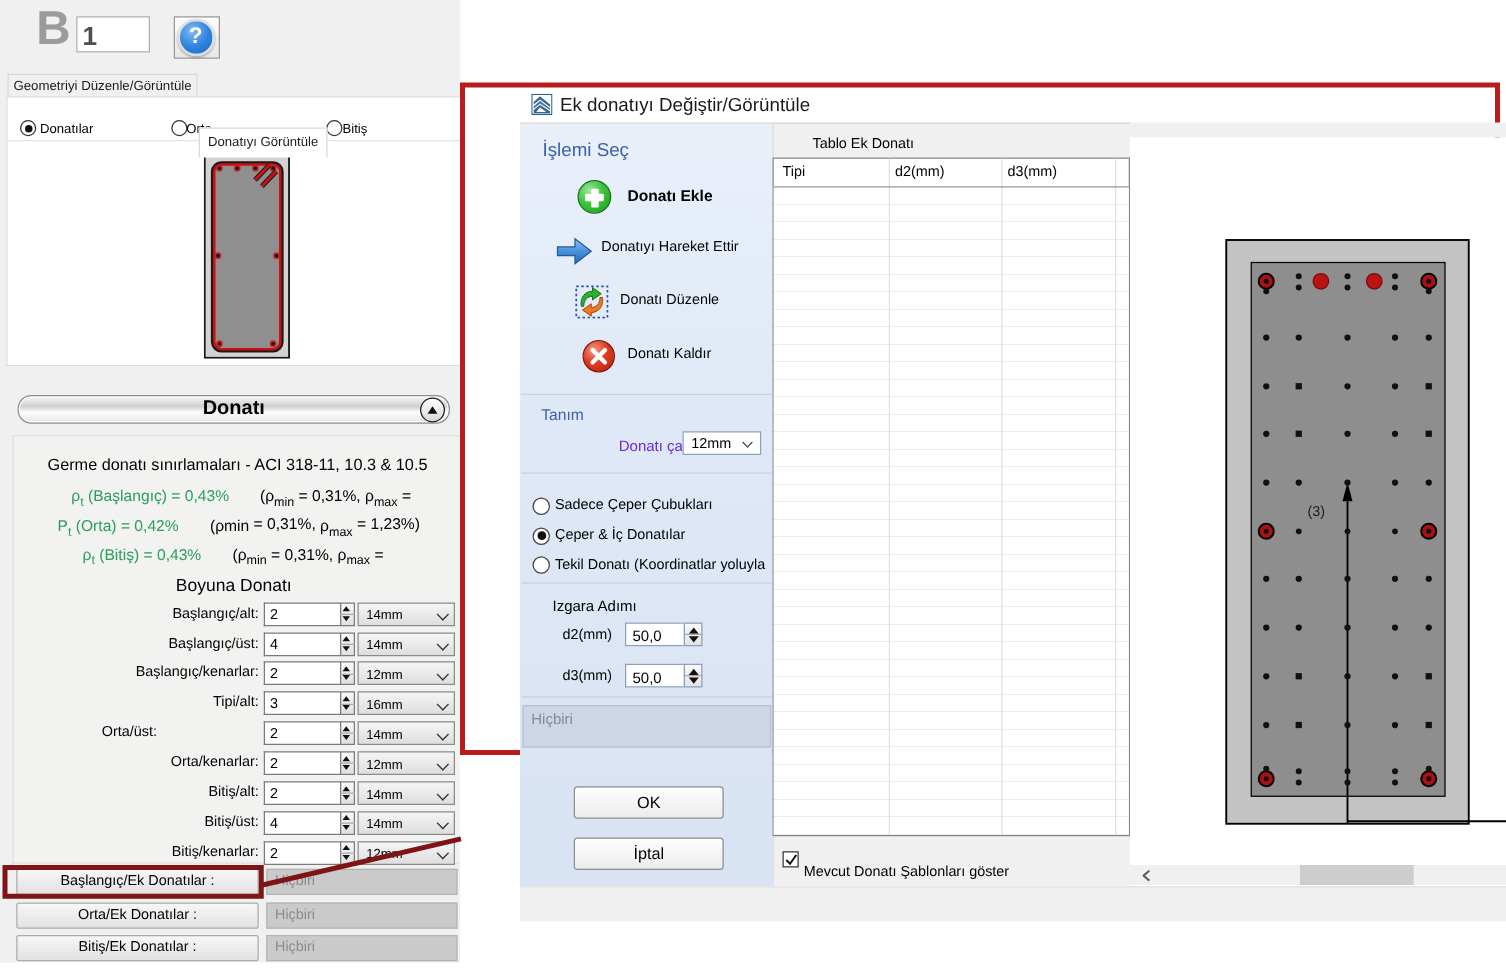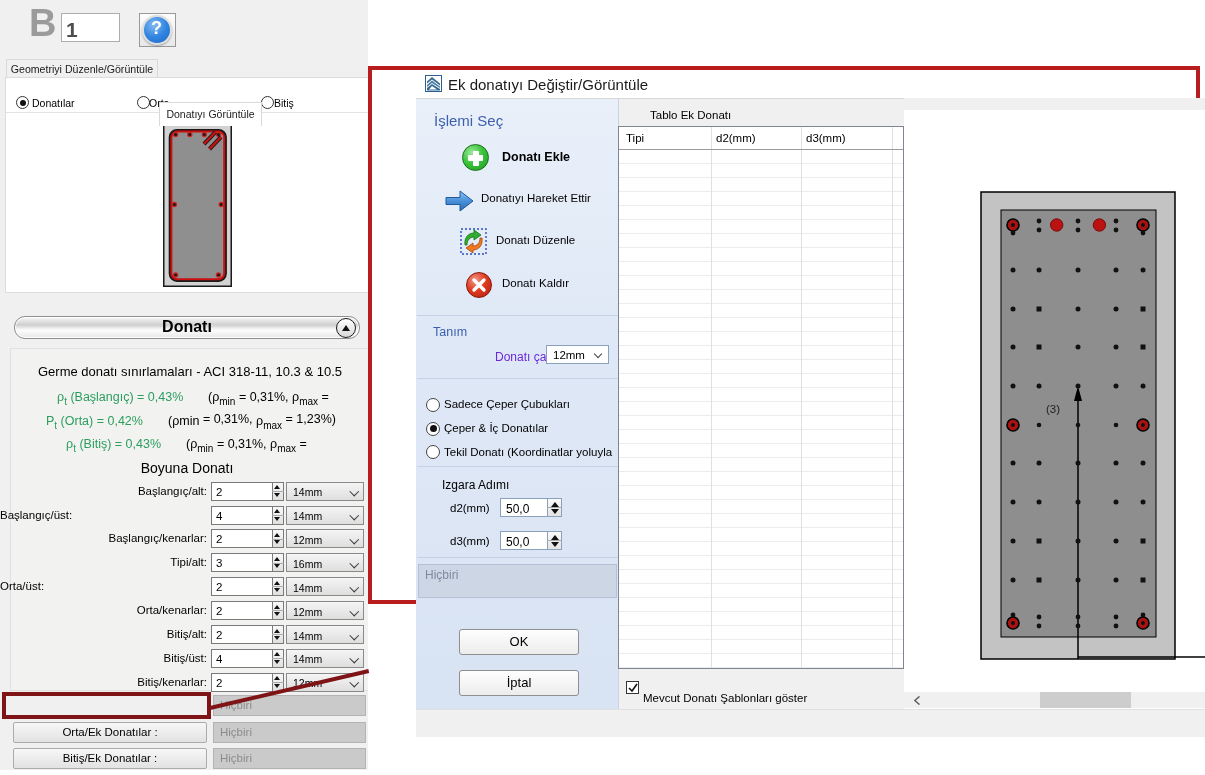--- a/index.html
+++ b/index.html
@@ -76,21 +76,21 @@
     <div class="abs" style="left:0;top:460px;width:374px;text-align:center;font-size:14px;color:#000;">Boyuna Donatı</div>
 
 <div class="abs" style="left:0;top:484.6px;width:207px;text-align:right;font-size:11.5px;color:#000;">Başlangıç/alt:</div>
     <div class="abs" style="left:211px;top:481.6px;width:61px;height:19px;background:#fff;border:1px solid #7a7a7a;border-right:none;font-size:11.5px;color:#000;padding:3px 0 0 4px;">2</div>
     <div class="abs" style="left:272px;top:481.6px;width:11.5px;height:19px;background:linear-gradient(#f8f8f8,#e0e0e0);border:1px solid #7a7a7a;"></div>
     <div class="abs" style="left:274px;top:485.1px;width:0;height:0;border-left:3.7px solid transparent;border-right:3.7px solid transparent;border-bottom:4.5px solid #111;"></div>
     <div class="abs" style="left:274px;top:492.6px;width:0;height:0;border-left:3.7px solid transparent;border-right:3.7px solid transparent;border-top:4.5px solid #111;"></div>
     <div class="abs" style="left:272px;top:490.8px;width:11.5px;height:1px;background:#aaa;"></div>
     <div class="abs" style="left:286px;top:481.6px;width:78px;height:19px;background:linear-gradient(#f5f5f5,#dedede);border:1px solid #8a8a8a;font-size:10.5px;color:#000;padding:3.5px 0 0 6px;">14mm</div>
     <div class="abs" style="left:351px;top:488.1px;width:6.5px;height:6.5px;border-right:1.3px solid #333;border-bottom:1.3px solid #333;transform:rotate(45deg);"></div>
-    <div class="abs" style="left:0;top:508.5px;width:207px;font-size:11.5px;color:#000;">Başlangıç/üst:</div>
+    <div class="abs" style="left:0;top:508.5px;width:207px;text-align:right;font-size:11.5px;color:#000;">Başlangıç/üst:</div>
     <div class="abs" style="left:211px;top:505.5px;width:61px;height:19px;background:#fff;border:1px solid #7a7a7a;border-right:none;font-size:11.5px;color:#000;padding:3px 0 0 4px;">4</div>
     <div class="abs" style="left:272px;top:505.5px;width:11.5px;height:19px;background:linear-gradient(#f8f8f8,#e0e0e0);border:1px solid #7a7a7a;"></div>
     <div class="abs" style="left:274px;top:509.0px;width:0;height:0;border-left:3.7px solid transparent;border-right:3.7px solid transparent;border-bottom:4.5px solid #111;"></div>
     <div class="abs" style="left:274px;top:516.5px;width:0;height:0;border-left:3.7px solid transparent;border-right:3.7px solid transparent;border-top:4.5px solid #111;"></div>
     <div class="abs" style="left:272px;top:514.7px;width:11.5px;height:1px;background:#aaa;"></div>
     <div class="abs" style="left:286px;top:505.5px;width:78px;height:19px;background:linear-gradient(#f5f5f5,#dedede);border:1px solid #8a8a8a;font-size:10.5px;color:#000;padding:3.5px 0 0 6px;">14mm</div>
     <div class="abs" style="left:351px;top:512.0px;width:6.5px;height:6.5px;border-right:1.3px solid #333;border-bottom:1.3px solid #333;transform:rotate(45deg);"></div>
     <div class="abs" style="left:0;top:532.4px;width:207px;text-align:right;font-size:11.5px;color:#000;">Başlangıç/kenarlar:</div>
     <div class="abs" style="left:211px;top:529.4px;width:61px;height:19px;background:#fff;border:1px solid #7a7a7a;border-right:none;font-size:11.5px;color:#000;padding:3px 0 0 4px;">2</div>
     <div class="abs" style="left:272px;top:529.4px;width:11.5px;height:19px;background:linear-gradient(#f8f8f8,#e0e0e0);border:1px solid #7a7a7a;"></div>
@@ -100,21 +100,21 @@
     <div class="abs" style="left:286px;top:529.4px;width:78px;height:19px;background:linear-gradient(#f5f5f5,#dedede);border:1px solid #8a8a8a;font-size:10.5px;color:#000;padding:3.5px 0 0 6px;">12mm</div>
     <div class="abs" style="left:351px;top:535.9px;width:6.5px;height:6.5px;border-right:1.3px solid #333;border-bottom:1.3px solid #333;transform:rotate(45deg);"></div>
     <div class="abs" style="left:0;top:556.3px;width:207px;text-align:right;font-size:11.5px;color:#000;">Tipi/alt:</div>
     <div class="abs" style="left:211px;top:553.3px;width:61px;height:19px;background:#fff;border:1px solid #7a7a7a;border-right:none;font-size:11.5px;color:#000;padding:3px 0 0 4px;">3</div>
     <div class="abs" style="left:272px;top:553.3px;width:11.5px;height:19px;background:linear-gradient(#f8f8f8,#e0e0e0);border:1px solid #7a7a7a;"></div>
     <div class="abs" style="left:274px;top:556.8px;width:0;height:0;border-left:3.7px solid transparent;border-right:3.7px solid transparent;border-bottom:4.5px solid #111;"></div>
     <div class="abs" style="left:274px;top:564.3px;width:0;height:0;border-left:3.7px solid transparent;border-right:3.7px solid transparent;border-top:4.5px solid #111;"></div>
     <div class="abs" style="left:272px;top:562.5px;width:11.5px;height:1px;background:#aaa;"></div>
     <div class="abs" style="left:286px;top:553.3px;width:78px;height:19px;background:linear-gradient(#f5f5f5,#dedede);border:1px solid #8a8a8a;font-size:10.5px;color:#000;padding:3.5px 0 0 6px;">16mm</div>
     <div class="abs" style="left:351px;top:559.8px;width:6.5px;height:6.5px;border-right:1.3px solid #333;border-bottom:1.3px solid #333;transform:rotate(45deg);"></div>
-    <div class="abs" style="left:0;top:580.2px;width:207px;text-align:left;font-size:11.5px;color:#000;">Orta/üst:</div>
+    <div class="abs" style="left:0;top:580.2px;width:207px;text-align:center;font-size:11.5px;color:#000;">Orta/üst:</div>
     <div class="abs" style="left:211px;top:577.2px;width:61px;height:19px;background:#fff;border:1px solid #7a7a7a;border-right:none;font-size:11.5px;color:#000;padding:3px 0 0 4px;">2</div>
     <div class="abs" style="left:272px;top:577.2px;width:11.5px;height:19px;background:linear-gradient(#f8f8f8,#e0e0e0);border:1px solid #7a7a7a;"></div>
     <div class="abs" style="left:274px;top:580.7px;width:0;height:0;border-left:3.7px solid transparent;border-right:3.7px solid transparent;border-bottom:4.5px solid #111;"></div>
     <div class="abs" style="left:274px;top:588.2px;width:0;height:0;border-left:3.7px solid transparent;border-right:3.7px solid transparent;border-top:4.5px solid #111;"></div>
     <div class="abs" style="left:272px;top:586.4px;width:11.5px;height:1px;background:#aaa;"></div>
     <div class="abs" style="left:286px;top:577.2px;width:78px;height:19px;background:linear-gradient(#f5f5f5,#dedede);border:1px solid #8a8a8a;font-size:10.5px;color:#000;padding:3.5px 0 0 6px;">14mm</div>
     <div class="abs" style="left:351px;top:583.7px;width:6.5px;height:6.5px;border-right:1.3px solid #333;border-bottom:1.3px solid #333;transform:rotate(45deg);"></div>
     <div class="abs" style="left:0;top:604.1px;width:207px;text-align:right;font-size:11.5px;color:#000;">Orta/kenarlar:</div>
     <div class="abs" style="left:211px;top:601.1px;width:61px;height:19px;background:#fff;border:1px solid #7a7a7a;border-right:none;font-size:11.5px;color:#000;padding:3px 0 0 4px;">2</div>
     <div class="abs" style="left:272px;top:601.1px;width:11.5px;height:19px;background:linear-gradient(#f8f8f8,#e0e0e0);border:1px solid #7a7a7a;"></div>
@@ -141,20 +141,21 @@
     <div class="abs" style="left:351px;top:655.4px;width:6.5px;height:6.5px;border-right:1.3px solid #333;border-bottom:1.3px solid #333;transform:rotate(45deg);"></div>
     <div class="abs" style="left:0;top:675.8px;width:207px;text-align:right;font-size:11.5px;color:#000;">Bitiş/kenarlar:</div>
     <div class="abs" style="left:211px;top:672.8px;width:61px;height:19px;background:#fff;border:1px solid #7a7a7a;border-right:none;font-size:11.5px;color:#000;padding:3px 0 0 4px;">2</div>
     <div class="abs" style="left:272px;top:672.8px;width:11.5px;height:19px;background:linear-gradient(#f8f8f8,#e0e0e0);border:1px solid #7a7a7a;"></div>
     <div class="abs" style="left:274px;top:676.3px;width:0;height:0;border-left:3.7px solid transparent;border-right:3.7px solid transparent;border-bottom:4.5px solid #111;"></div>
     <div class="abs" style="left:274px;top:683.8px;width:0;height:0;border-left:3.7px solid transparent;border-right:3.7px solid transparent;border-top:4.5px solid #111;"></div>
     <div class="abs" style="left:272px;top:682.0px;width:11.5px;height:1px;background:#aaa;"></div>
     <div class="abs" style="left:286px;top:672.8px;width:78px;height:19px;background:linear-gradient(#f5f5f5,#dedede);border:1px solid #8a8a8a;font-size:10.5px;color:#000;padding:3.5px 0 0 6px;">12mm</div>
     <div class="abs" style="left:351px;top:679.3px;width:6.5px;height:6.5px;border-right:1.3px solid #333;border-bottom:1.3px solid #333;transform:rotate(45deg);"></div>
 
+    <div class="abs" style="left:13px;top:695px;width:194px;height:21px;background:linear-gradient(#f7f7f7,#e2e2e2);border:1px solid #ababab;border-radius:2px;font-size:11.5px;color:#000;text-align:center;line-height:19px;">Başlangıç/Ek Donatılar :</div>
     <div class="abs" style="left:213px;top:695px;width:153px;height:21px;background:#cacaca;border:1px solid #b3b3b3;font-size:11.5px;color:#8c8c8c;padding:3px 0 0 6px;">Hiçbiri</div>
     <div class="abs" style="left:13px;top:721.5px;width:194px;height:21px;background:linear-gradient(#f7f7f7,#e2e2e2);border:1px solid #ababab;border-radius:2px;font-size:11.5px;color:#000;text-align:center;line-height:19px;">Orta/Ek Donatılar :</div>
     <div class="abs" style="left:213px;top:721.5px;width:153px;height:21px;background:#cacaca;border:1px solid #b3b3b3;font-size:11.5px;color:#8c8c8c;padding:3px 0 0 6px;">Hiçbiri</div>
     <div class="abs" style="left:13px;top:748px;width:194px;height:21px;background:linear-gradient(#f7f7f7,#e2e2e2);border:1px solid #ababab;border-radius:2px;font-size:11.5px;color:#000;text-align:center;line-height:19px;">Bitiş/Ek Donatılar :</div>
     <div class="abs" style="left:213px;top:748px;width:153px;height:21px;background:#cacaca;border:1px solid #b3b3b3;font-size:11.5px;color:#8c8c8c;padding:3px 0 0 6px;">Hiçbiri</div>
 
     <div class="abs" style="left:2px;top:692px;width:209px;height:27px;border:4px solid #7e1416;"></div>
   </div>
 
   <div class="abs" style="left:210px;top:706px;width:163px;height:4px;background:#7e1416;transform:rotate(-13.1deg);transform-origin:0 50%;"></div>

